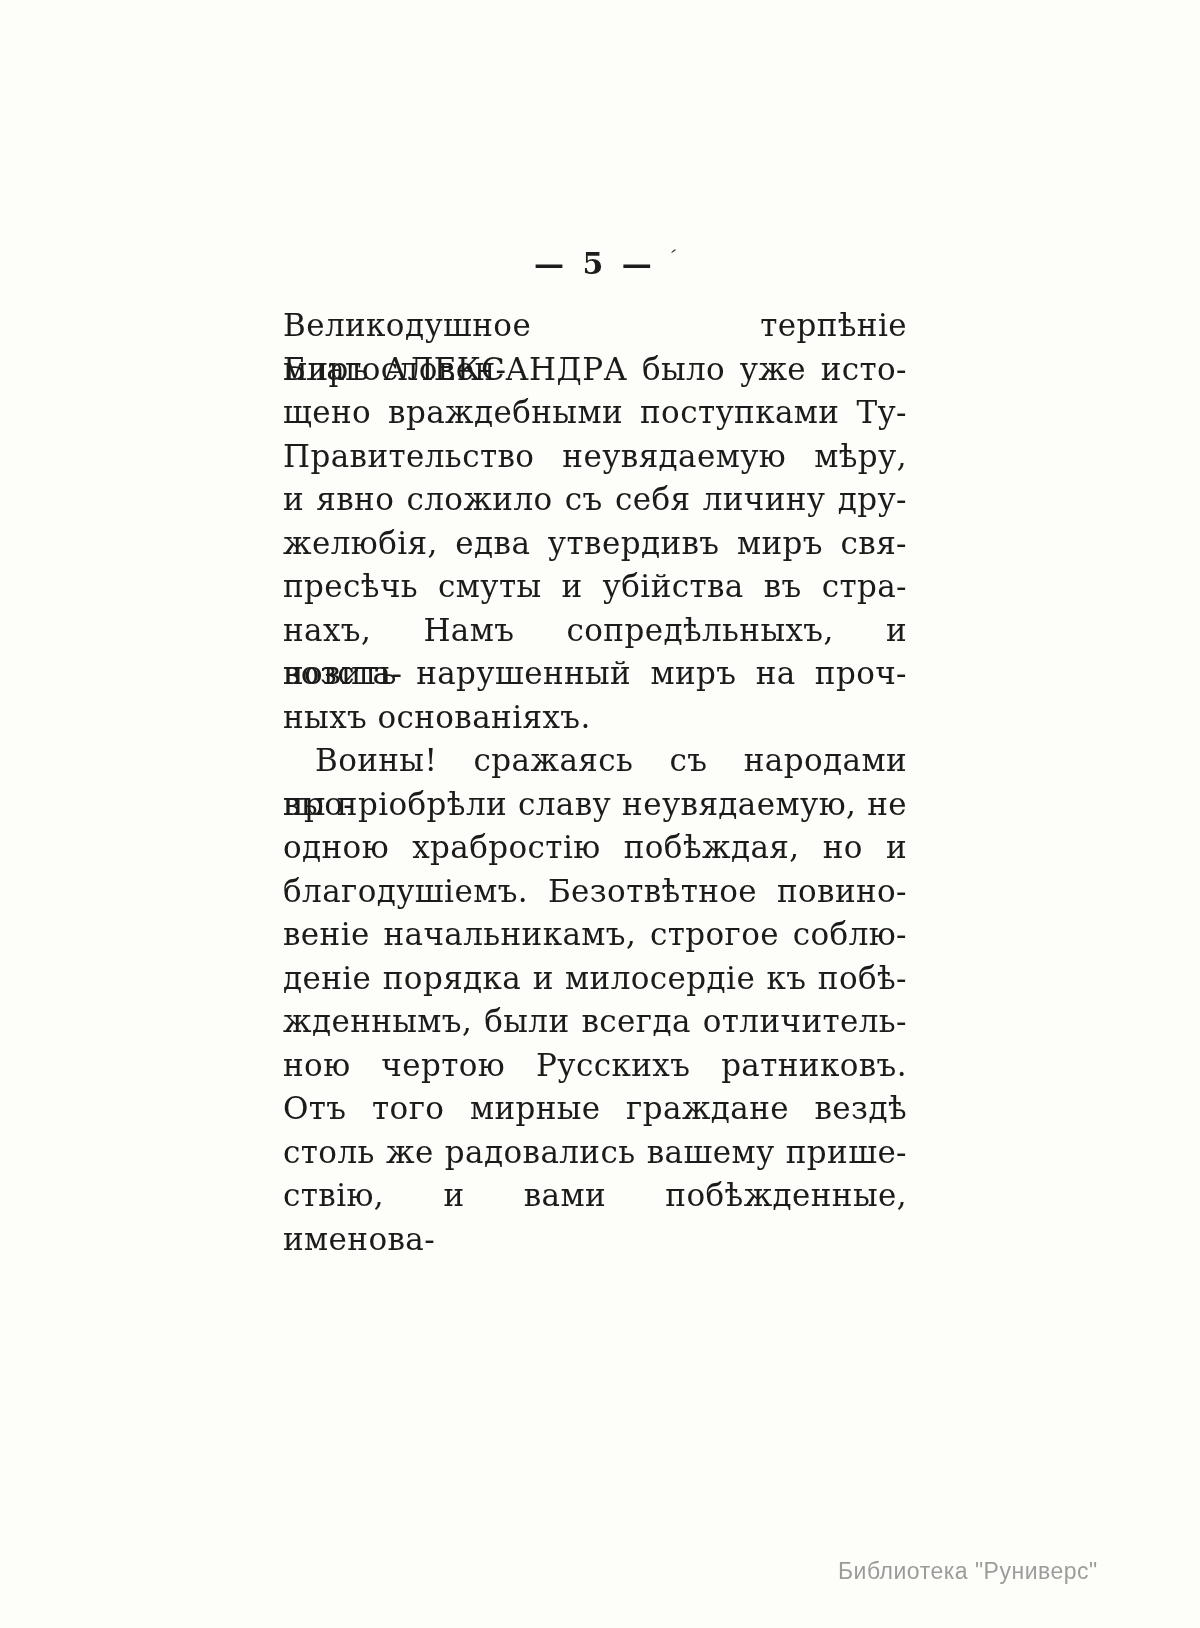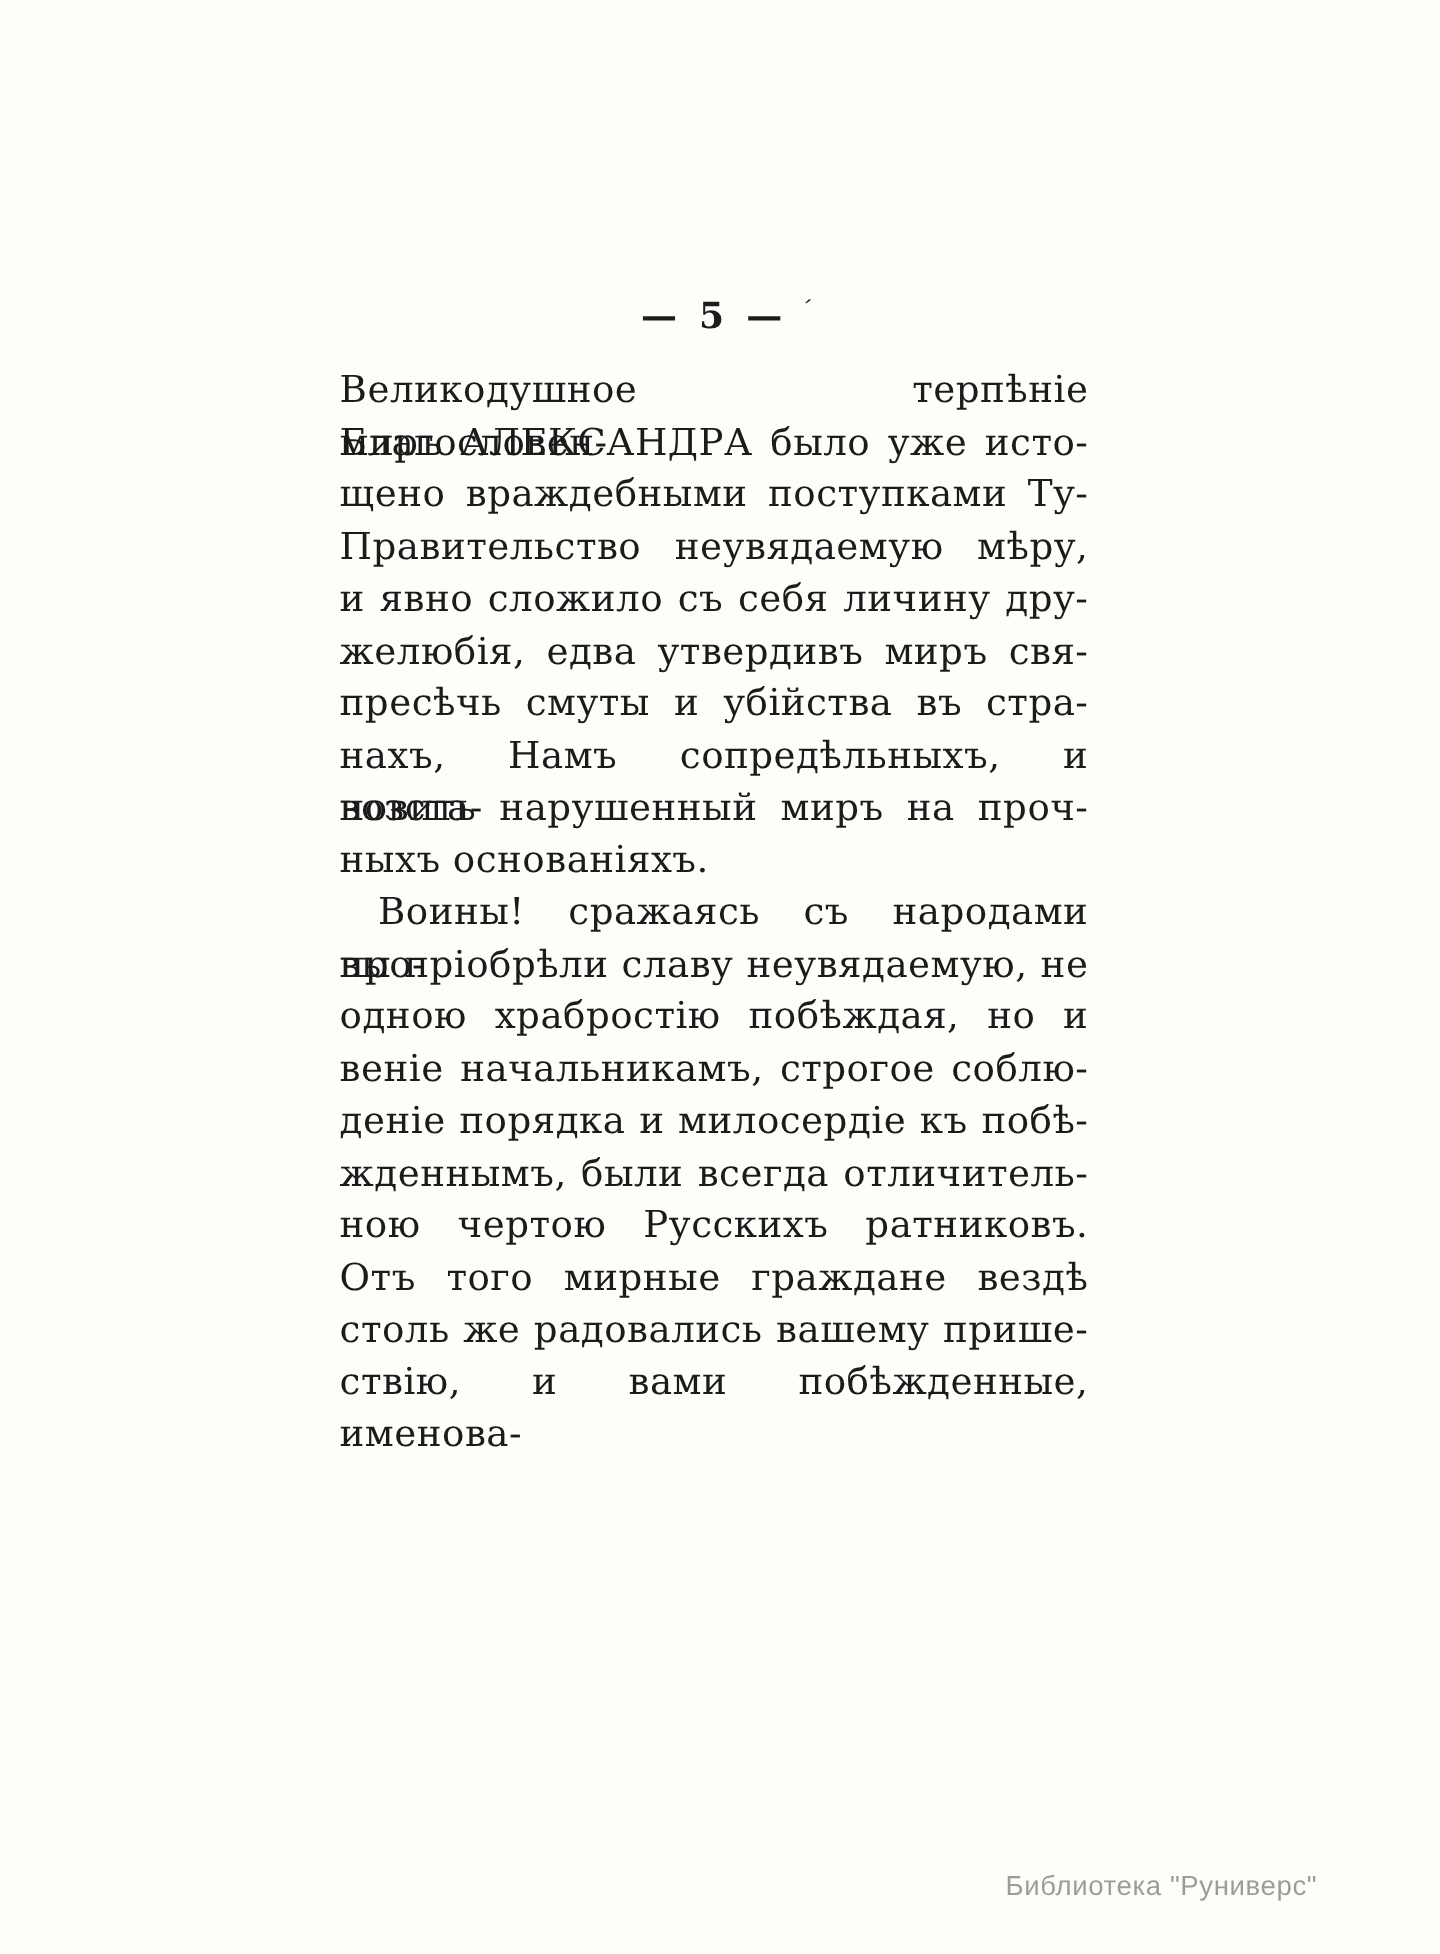--- a/index.html
+++ b/index.html
@@ -85,20 +85,21 @@
     <div class="line">Правительство неувядаемую мѣру,</div>
     <div class="line">и явно сложило съ себя личину дру-</div>
     <div class="line">желюбія, едва утвердивъ миръ свя-</div>
     <div class="line">пресѣчь смуты и убійства въ стра-</div>
     <div class="line">нахъ, Намъ сопредѣльныхъ, и возста-</div>
     <div class="line">новить нарушенный миръ на проч-</div>
     <div class="line flush">ныхъ основаніяхъ.</div>
     <div class="line indent">Воины! сражаясь съ народами про-</div>
     <div class="line">вы пріобрѣли славу неувядаемую, не</div>
     <div class="line">одною храбростію побѣждая, но и</div>
+    <div class="line">благодушіемъ. Безотвѣтное повино-</div>
     <div class="line">веніе начальникамъ, строгое соблю-</div>
     <div class="line">деніе порядка и милосердіе къ побѣ-</div>
     <div class="line">жденнымъ, были всегда отличитель-</div>
     <div class="line">ною чертою Русскихъ ратниковъ.</div>
     <div class="line">Отъ того мирные граждане вездѣ</div>
     <div class="line">столь же радовались вашему прише-</div>
     <div class="line">ствію, и вами побѣжденные, именова-</div>
   </div>
 
   <div class="watermark">Библиотека "Руниверс"</div>

